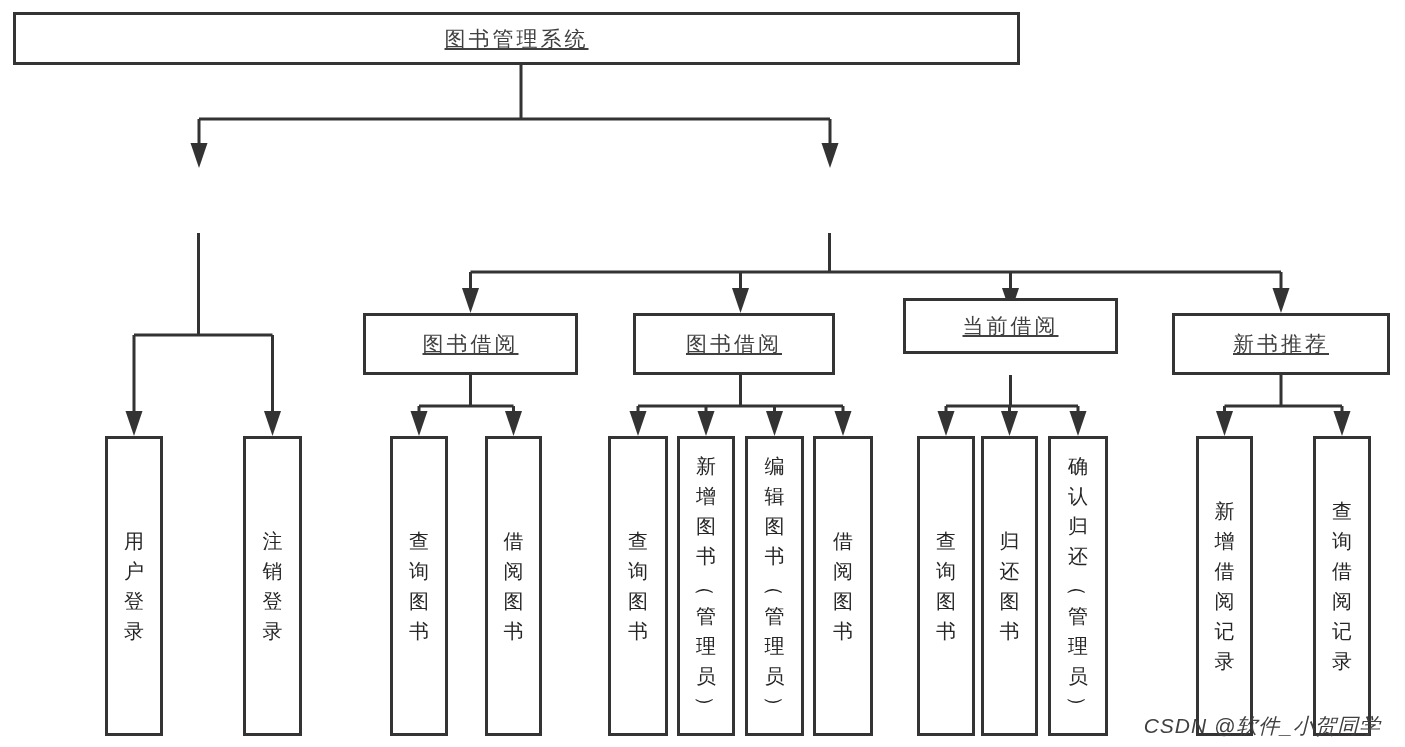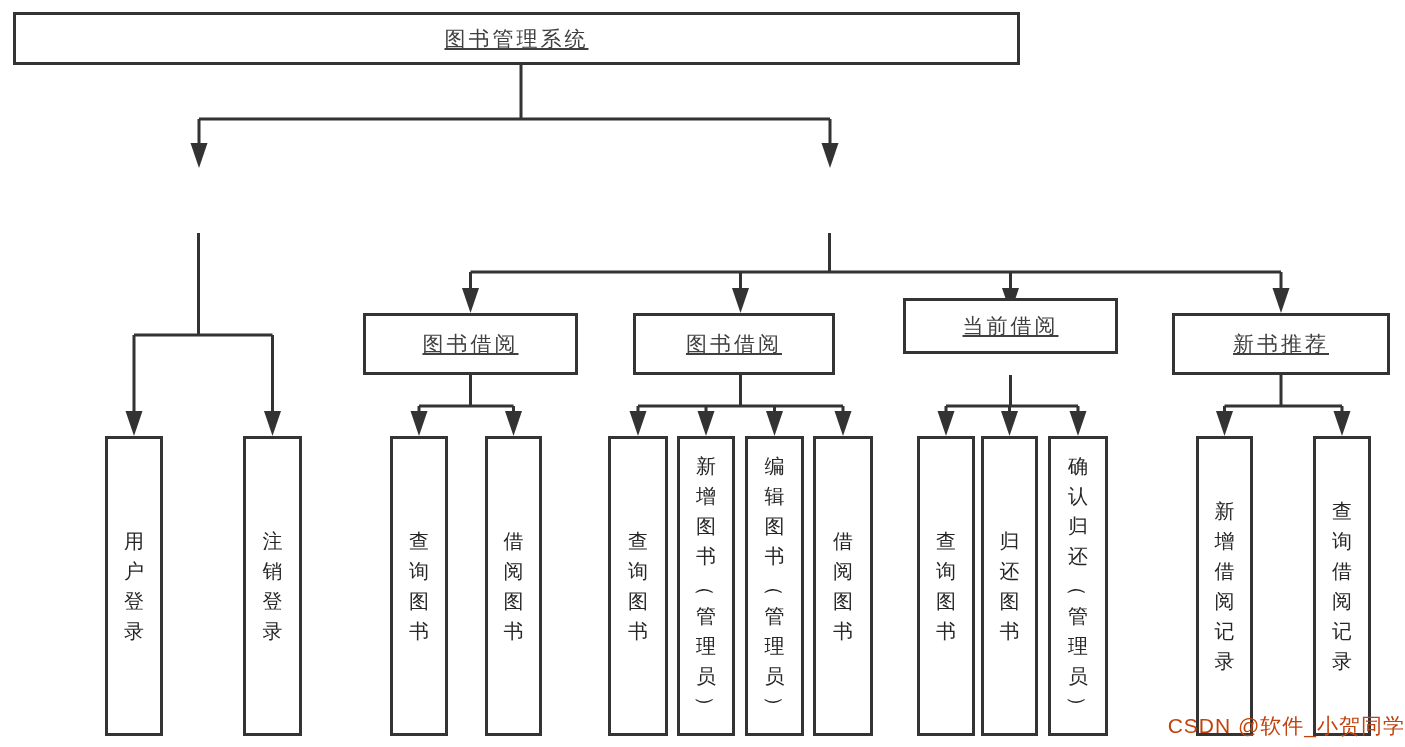--- a/index.html
+++ b/index.html
@@ -11,22 +11,22 @@
   .node{
     position:absolute;box-sizing:border-box;background:#ffffff;
     border:3px solid #343434;color:#262626;z-index:2;
     display:flex;align-items:center;justify-content:center;
   }
   .hlabel{font-size:21px;letter-spacing:3px;white-space:nowrap;color:#404040;text-decoration:underline;}
   .vlabel{display:flex;flex-direction:column;align-items:center;justify-content:center;}
   .vchar{display:block;font-size:20px;line-height:30px;text-align:center;}
   .vchar.rot{transform:rotate(90deg);}
   .watermark{
-    position:absolute;right:0;bottom:7px;z-index:3;
-    font-size:21px;letter-spacing:1px;color:#c2410c;white-space:nowrap;
+    position:absolute;right:24px;bottom:7px;z-index:3;
+    font-size:21px;letter-spacing:1px;color:#404040;white-space:nowrap;font-style:italic;
   }
 </style>
 </head>
 <body>
 
 <div class="stage">
 
   <svg class="connectors" width="1405" height="747" viewBox="0 0 1405 747" aria-hidden="true">
     <g stroke="#333333" stroke-width="3" fill="none">
 

